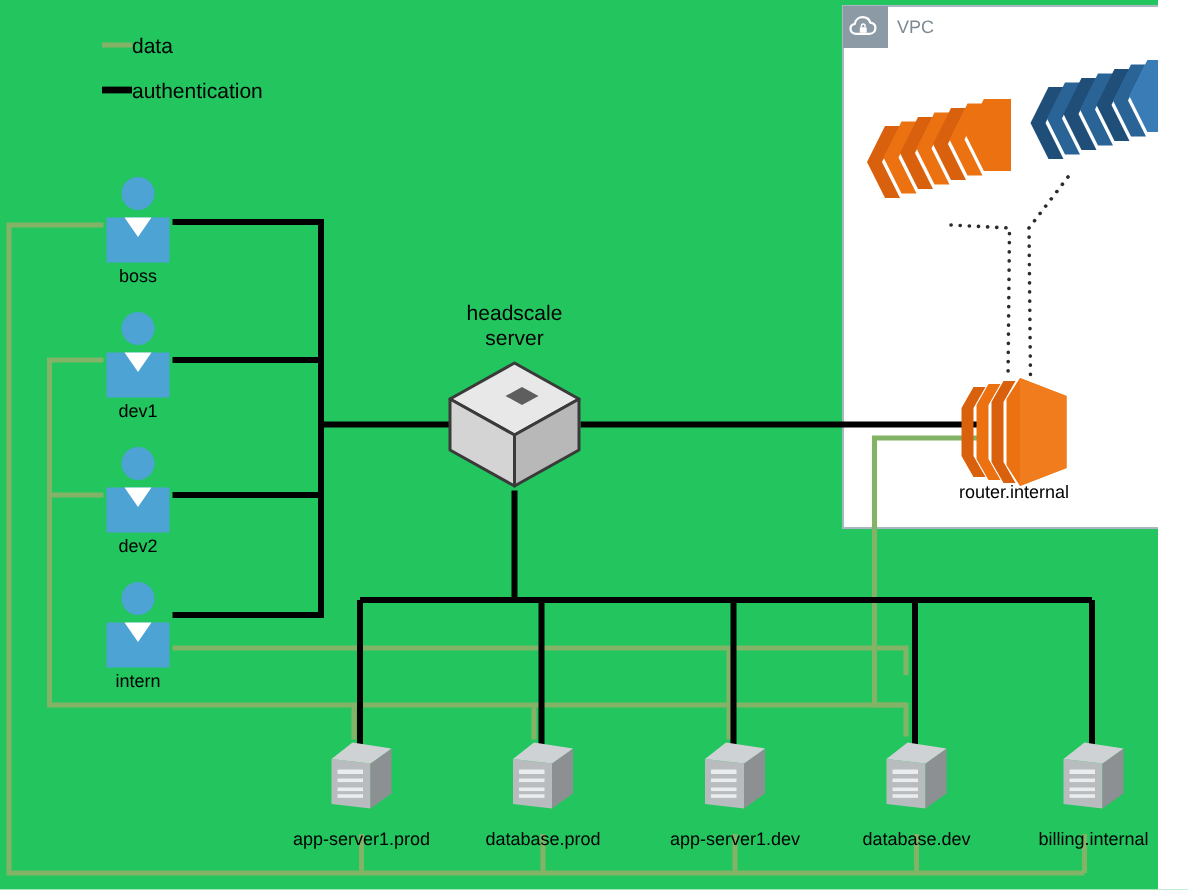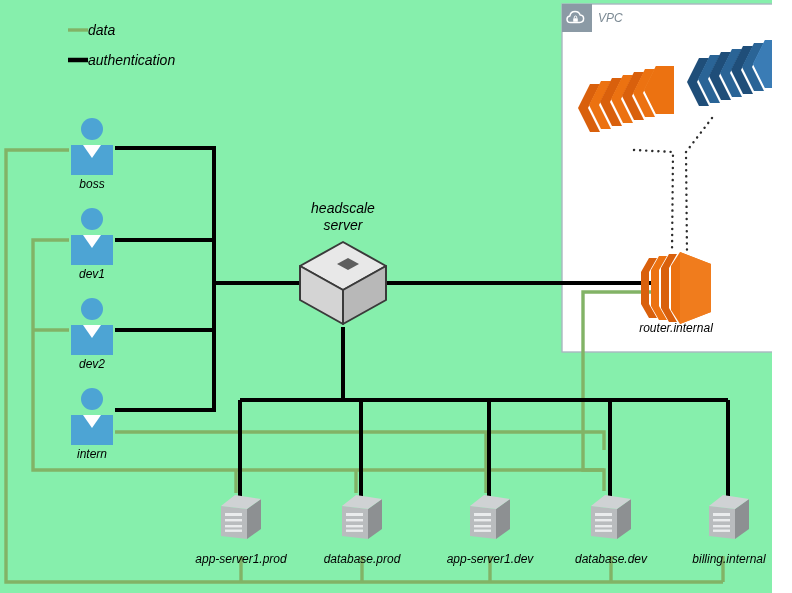--- a/index.html
+++ b/index.html
@@ -9,23 +9,22 @@
     background: #ffffff;
   }
   body {
     font-family: "Liberation Sans", sans-serif;
     -webkit-font-smoothing: antialiased;
   }
   #canvas {
     position: relative;
     width: 772px;
     height: 593px;
-    background: #86efac;
+    background: #22c55e;
     overflow: hidden;
-    font-style: italic;
   }
   #diagram-svg {
     position: absolute;
     left: 0;
     top: 0;
     width: 792px;
     height: 593px;
     display: block;
   }
   .lbl {

